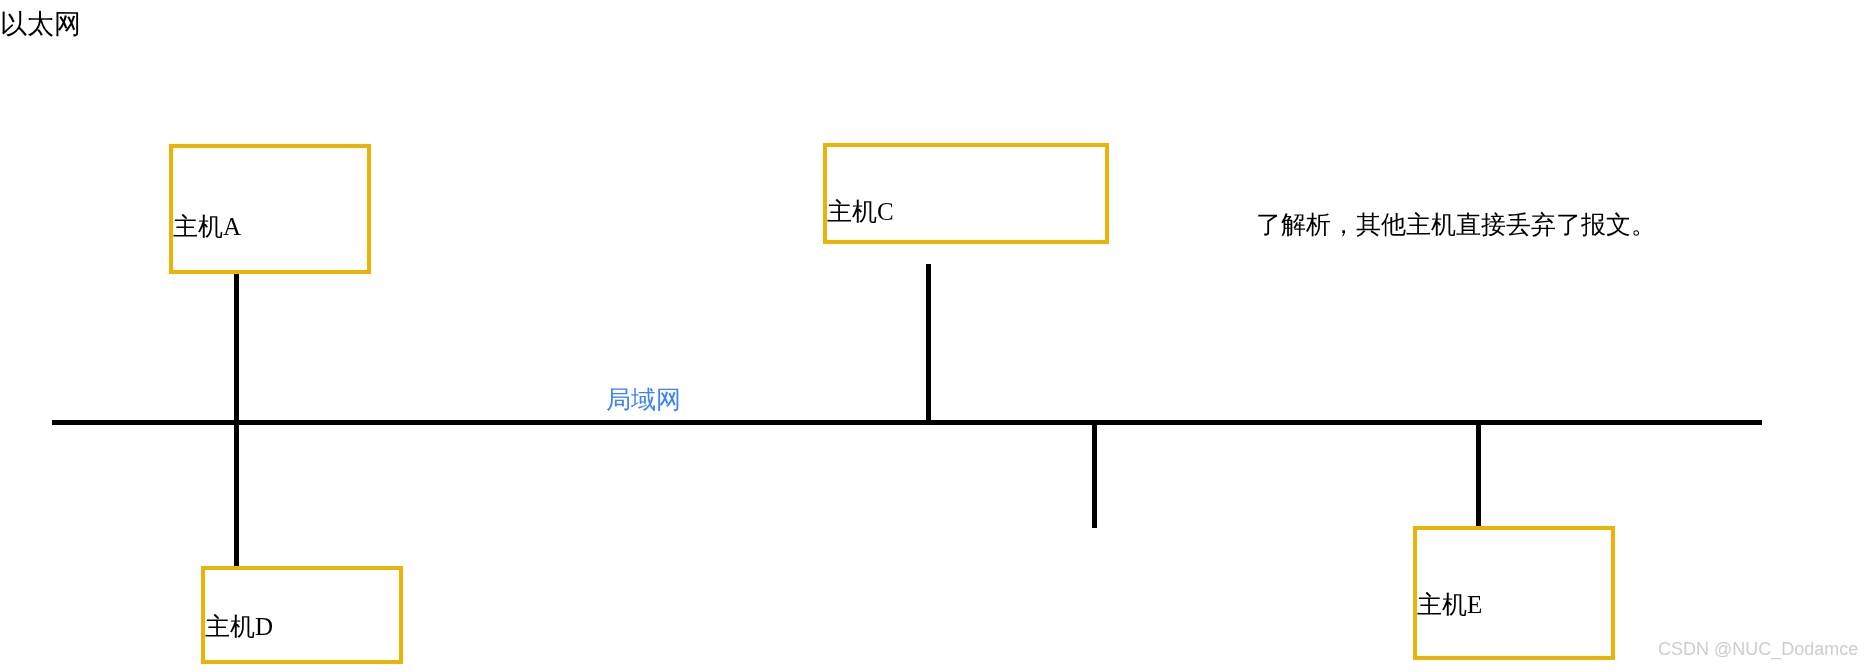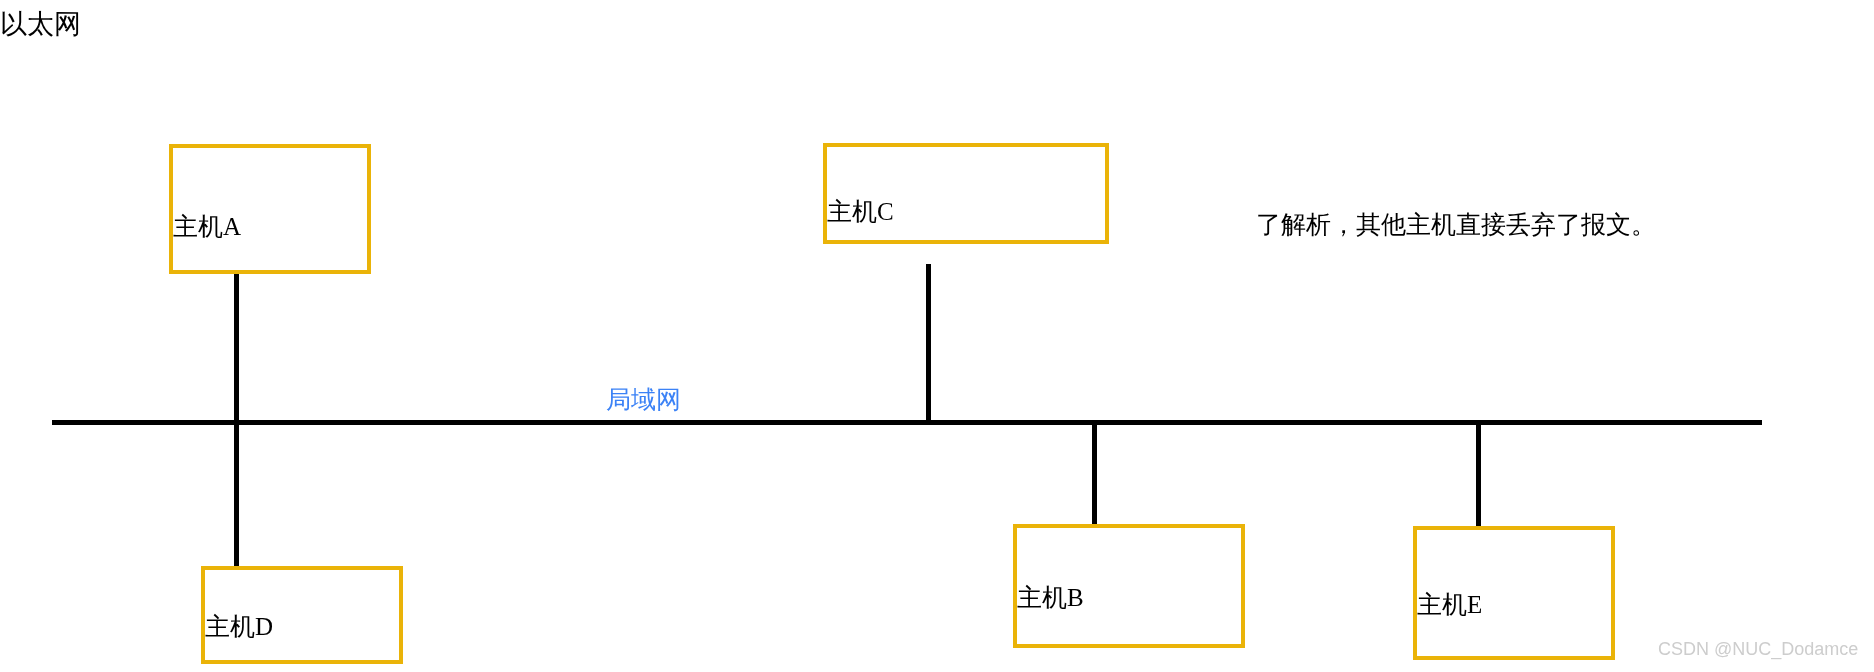--- a/index.html
+++ b/index.html
@@ -139,23 +139,20 @@
   </div>
 
   <div class="host-box label-lower" style="left:786px; top:143px; width:286px; height:101px;">
     <span class="host-label">主机C</span>
   </div>
 
   <div class="host-box label-lower-small" style="left:164px; top:566px; width:202px; height:98px;">
     <span class="host-label">主机D</span>
   </div>
 
-  <div class="host-box label-lower-small" style="left:976px; top:524px; width:232px; height:124px;">
-    <span class="host-label">主机B</span>
-  </div>
 
   <div class="host-box label-lower-small" style="left:1376px; top:526px; width:202px; height:134px;">
     <span class="host-label">主机E</span>
   </div>
 
   <div class="note">
     <span class="note-line">了解析，其他主机直接丢弃了报文。</span>
   </div>
 
   <div class="watermark">CSDN @NUC_Dodamce</div>

